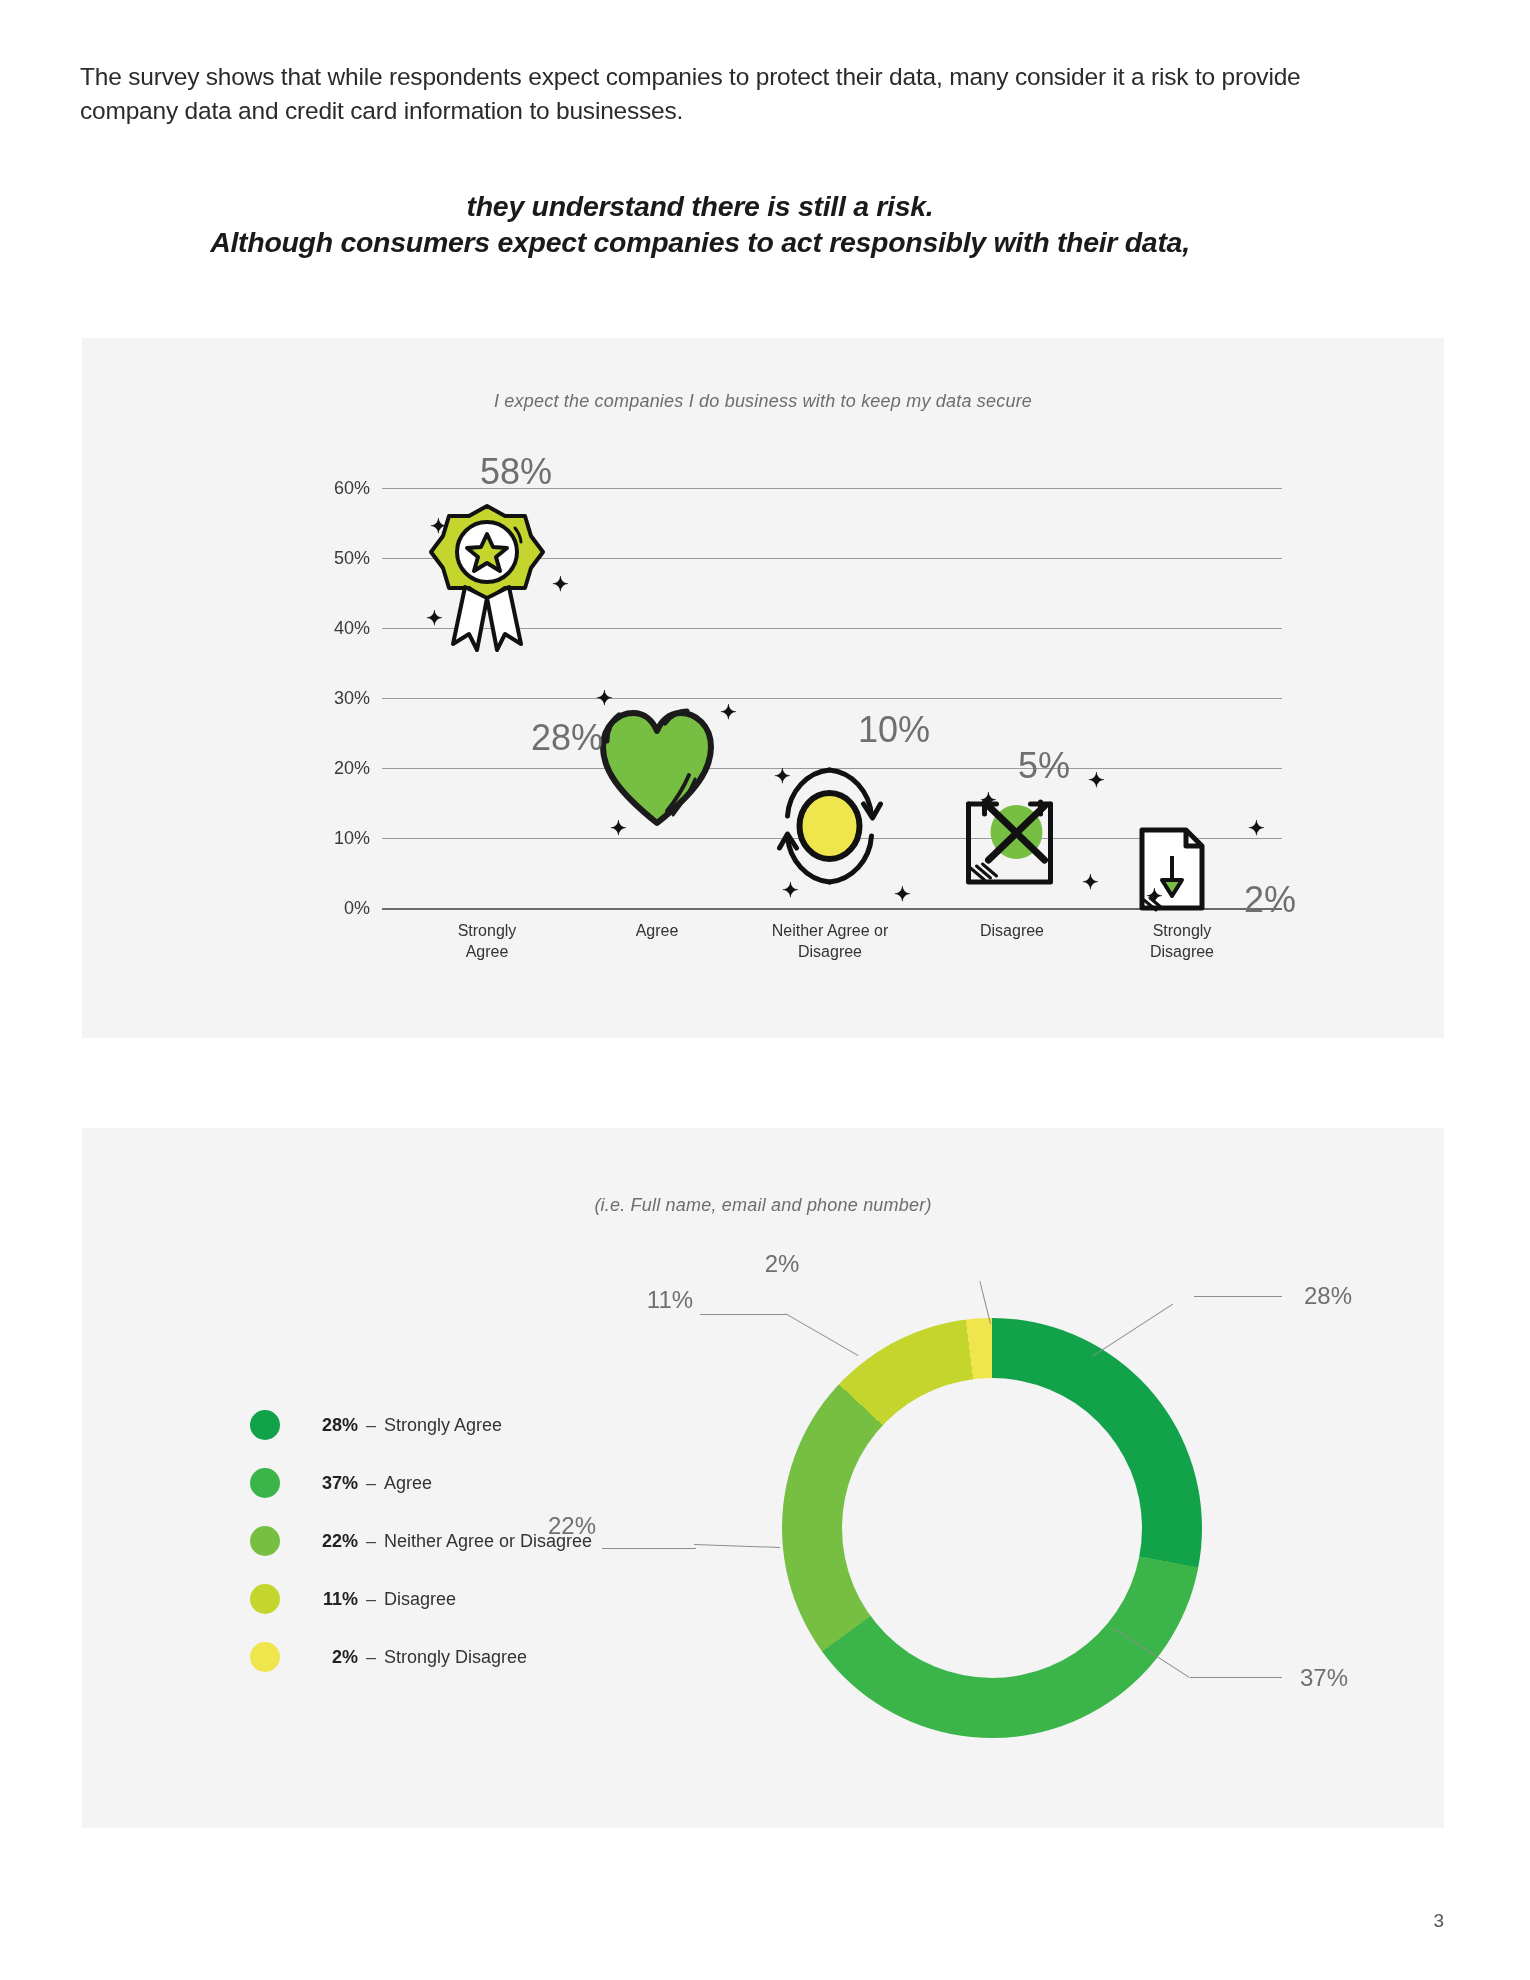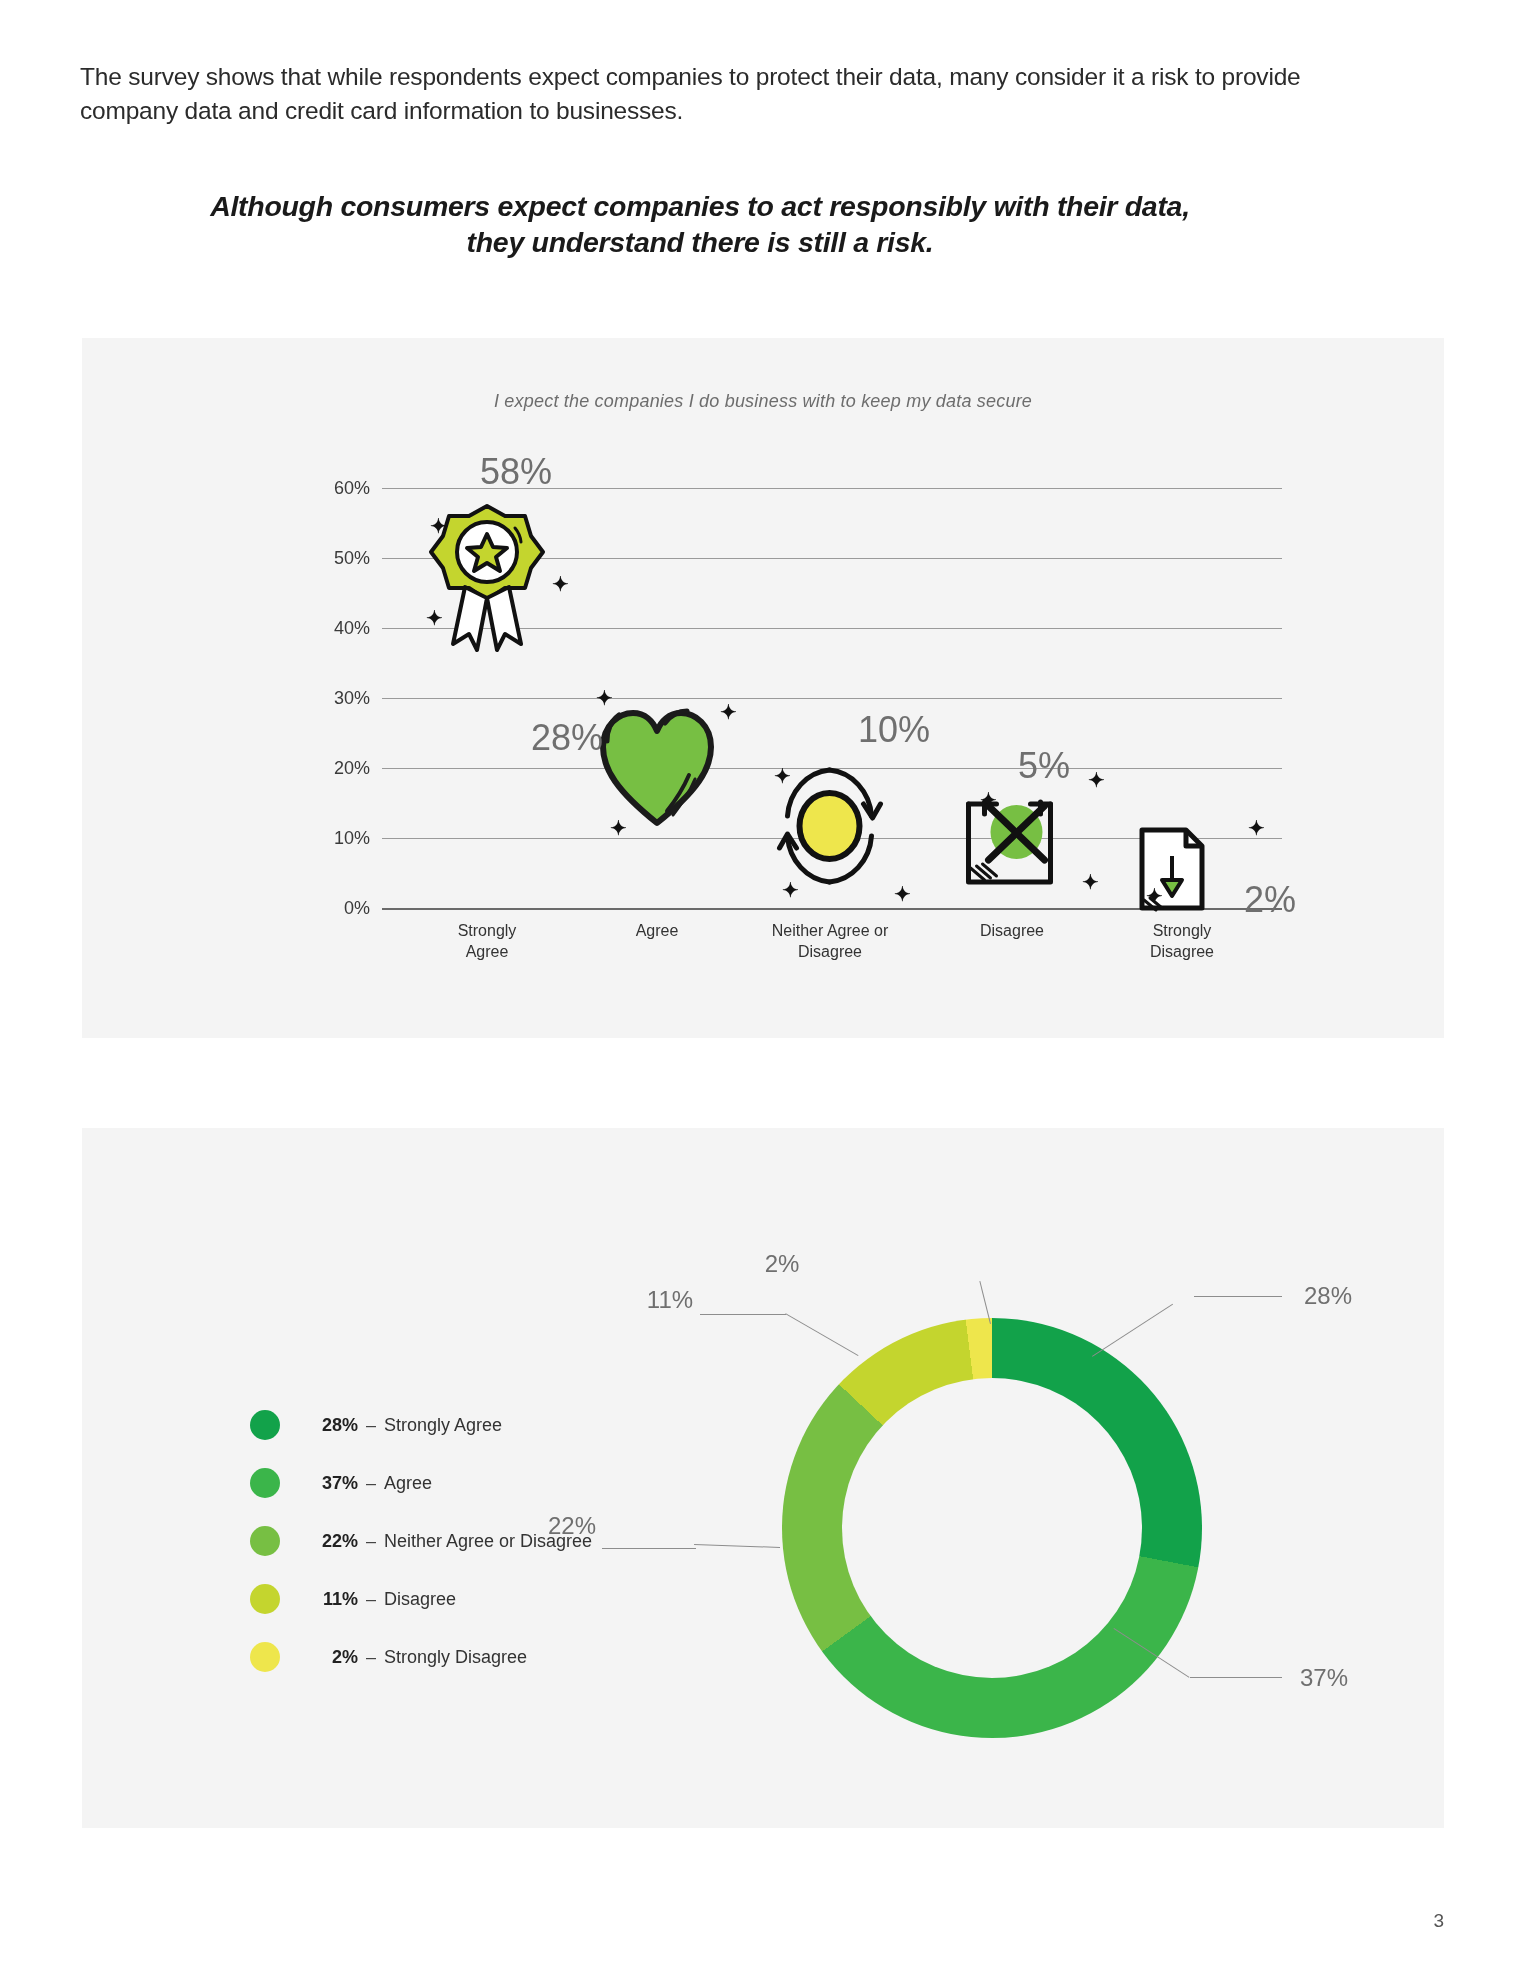--- a/index.html
+++ b/index.html
@@ -83,22 +83,22 @@
   .pagenum{
     position:absolute;right:86px;bottom:48px;font-size:19px;color:#555;
   }
 </style>
 </head>
 <body>
 
 <div class="intro">The survey shows that while respondents expect companies to protect their data, many consider it a risk to provide company data and credit card information to businesses.</div>
 
 <div class="headline">
+  <div>they understand there is still a risk.</div>
   <div>Although consumers expect companies to act responsibly with their data,</div>
-  <div>they understand there is still a risk.</div>
 </div>
 
 <div class="panel" id="panel-bar">
 
   <div class="panel-title" id="bar-title">I expect the companies I do business with to keep my data secure</div>
 
   <div class="plot">
 
     <div class="gridline" style="top:0px;"></div>
     <div class="gridline" style="top:70px;"></div>
@@ -208,20 +208,21 @@
       <div>Strongly</div>
       <div>Disagree</div>
     </div>
 
   </div>
 </div>
 
 <div class="panel" id="panel-donut">
 
   <div class="panel-title" id="donut-title">
+    <div>(i.e. Full name, email and phone number)</div>
   </div>
 
   <div class="legend">
     <div class="legend-row">
       <span class="legend-dot" style="background:#12a24a;"></span>
       <span class="legend-pct">28%</span>
       <span class="legend-dash">–</span>
       <span class="legend-name">Strongly Agree</span>
     </div>
     <div class="legend-row">

